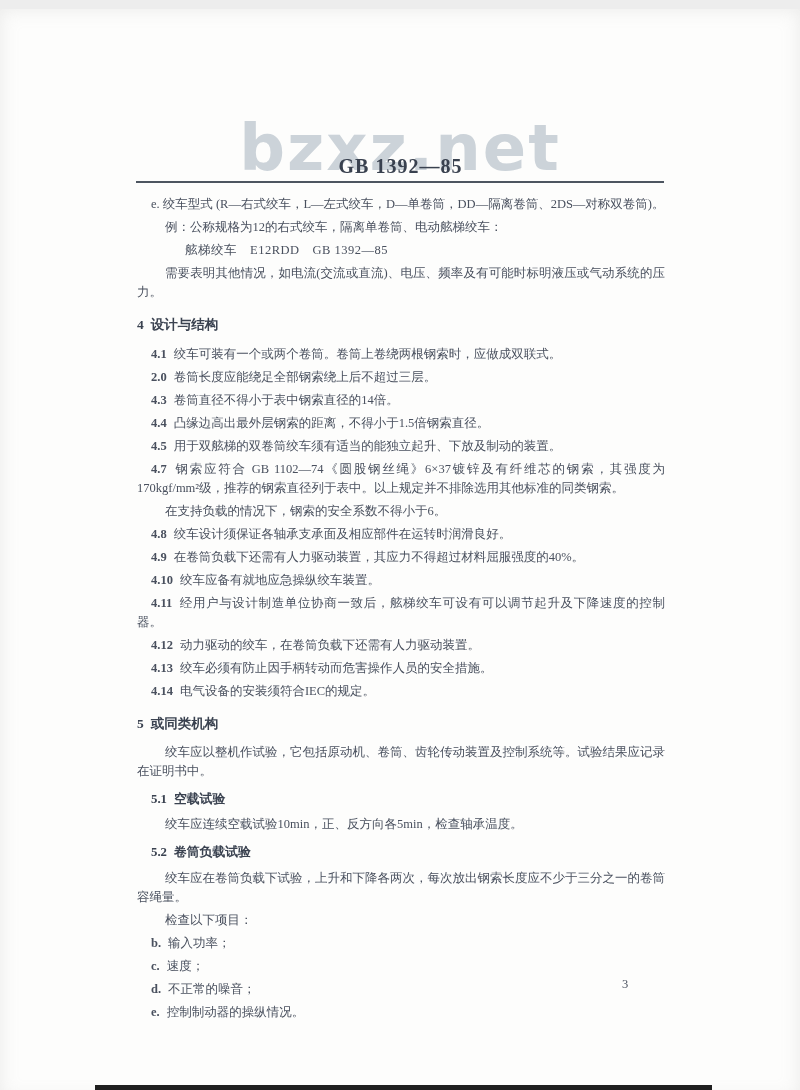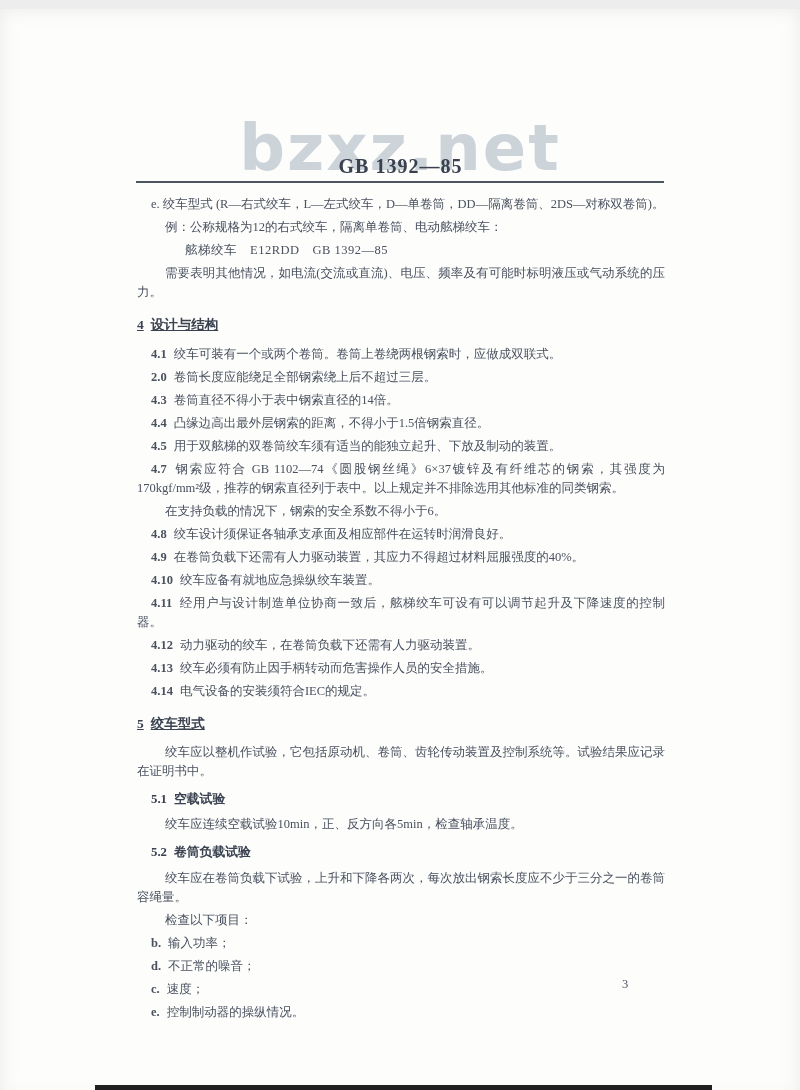--- a/index.html
+++ b/index.html
@@ -55,21 +55,21 @@
     top: 186px;
     left: 137px;
     width: 528px;
     z-index: 1;
     font-size: 12.5px;
     line-height: 1.52;
     text-align: justify;
   }
   .blk { margin: 0 0 4px 0; }
   .num { font-weight: bold; margin-right: 7px; }
-  .h1 { font-weight: bold; font-size: 13.5px; margin: 13px 0 9px; color: #3a4250; text-decoration: underline; }
+  .h1 { font-weight: bold; font-size: 13.5px; margin: 13px 0 9px; color: #3a4250; }
   .h2 { font-weight: bold; font-size: 12.8px; margin: 9px 0 6px; text-indent: 14px; color: #3a4250; }
   .para { text-indent: 28px; }
   .para-hang { text-indent: 14px; }
   .indent1 { text-indent: 28px; }
   .indent2 { text-indent: 48px; letter-spacing: 0.5px; }
   .clause { text-indent: 14px; }
   .list { text-indent: 14px; }
   .page-number {
     position: absolute;
     top: 968px;
@@ -108,27 +108,27 @@
       <div class="blk clause"><span class="num">4.5</span><span>用于双舷梯的双卷筒绞车须有适当的能独立起升、下放及制动的装置。</span></div>
       <div class="blk clause"><span class="num">4.7</span><span>钢索应符合 GB 1102—74《圆股钢丝绳》6×37镀锌及有纤维芯的钢索，其强度为170kgf/mm²级，推荐的钢索直径列于表中。以上规定并不排除选用其他标准的同类钢索。</span></div>
       <div class="blk para">在支持负载的情况下，钢索的安全系数不得小于6。</div>
       <div class="blk clause"><span class="num">4.8</span><span>绞车设计须保证各轴承支承面及相应部件在运转时润滑良好。</span></div>
       <div class="blk clause"><span class="num">4.9</span><span>在卷筒负载下还需有人力驱动装置，其应力不得超过材料屈服强度的40%。</span></div>
       <div class="blk clause"><span class="num">4.10</span><span>绞车应备有就地应急操纵绞车装置。</span></div>
       <div class="blk clause"><span class="num">4.11</span><span>经用户与设计制造单位协商一致后，舷梯绞车可设有可以调节起升及下降速度的控制器。</span></div>
       <div class="blk clause"><span class="num">4.12</span><span>动力驱动的绞车，在卷筒负载下还需有人力驱动装置。</span></div>
       <div class="blk clause"><span class="num">4.13</span><span>绞车必须有防止因手柄转动而危害操作人员的安全措施。</span></div>
       <div class="blk clause"><span class="num">4.14</span><span>电气设备的安装须符合IEC的规定。</span></div>
-      <div class="blk h1"><span class="num">5</span><span>绞车型式</span></div>
+      <div class="blk h1"><span class="num">5</span><span>或同类机构</span></div>
       <div class="blk para">绞车应以整机作试验，它包括原动机、卷筒、齿轮传动装置及控制系统等。试验结果应记录在证明书中。</div>
       <div class="blk h2"><span class="num">5.1</span><span>空载试验</span></div>
       <div class="blk para">绞车应连续空载试验10min，正、反方向各5min，检查轴承温度。</div>
       <div class="blk h2"><span class="num">5.2</span><span>卷筒负载试验</span></div>
       <div class="blk para">绞车应在卷筒负载下试验，上升和下降各两次，每次放出钢索长度应不少于三分之一的卷筒容绳量。</div>
       <div class="blk para">检查以下项目：</div>
       <div class="blk list"><span class="num">b.</span><span>输入功率；</span></div>
+      <div class="blk list"><span class="num">c.</span><span>速度；</span></div>
       <div class="blk list"><span class="num">d.</span><span>不正常的噪音；</span></div>
-      <div class="blk list"><span class="num">c.</span><span>速度；</span></div>
       <div class="blk list"><span class="num">e.</span><span>控制制动器的操纵情况。</span></div>
     </div>
   <div class="page-number">3</div>
   <div class="bottom-bar"></div>
 </div>
 
 </body></html>

